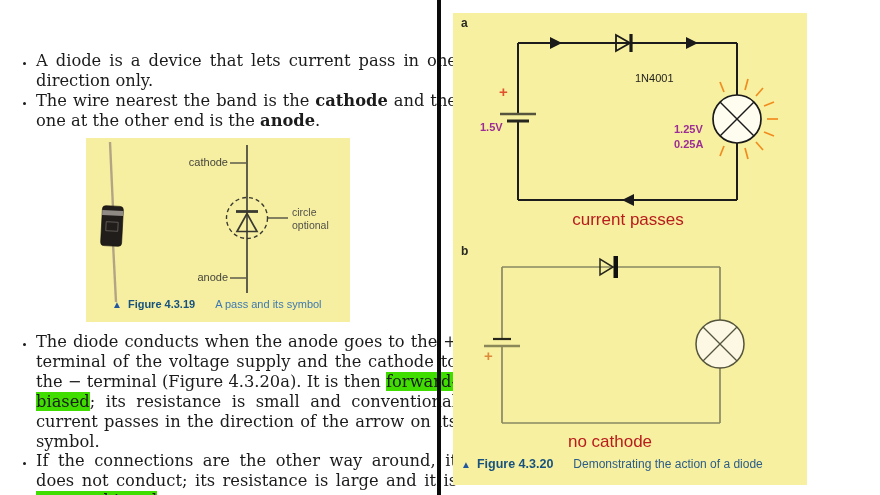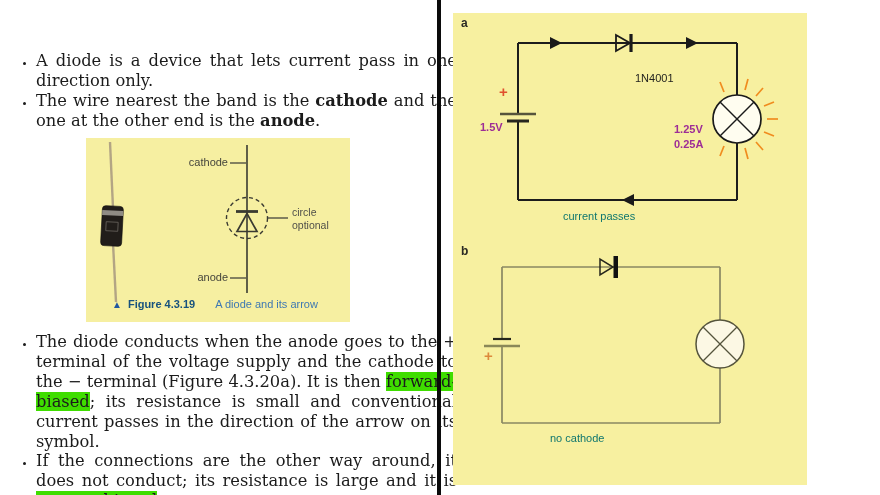--- a/index.html
+++ b/index.html
@@ -37,21 +37,21 @@
   
   .panel-right{position:absolute;left:453px;top:13px;width:354px;height:472px;background:#f7f0a0;}
   .circ-label{position:absolute;font-size:12px;font-weight:bold;color:#2a2a24;}
   .plus{position:absolute;font-size:15px;font-weight:bold;}
   .plus-a{left:46px;top:70px;color:#e0502e;}
   .plus-b{left:31px;top:334px;color:#dd8a3c;}
   .purple-val{position:absolute;color:#9d2d96;font-weight:bold;font-size:11px;line-height:14.5px;}
   .v15{left:27px;top:107px;}
   .v125{left:221px;top:109px;}
   .diode-name{position:absolute;left:146px;top:59px;font-size:11px;color:#23231e;margin-left:36px;}
-  .circ-caption{position:absolute;font-size:11px;color:#0f766e;}
+  .circ-caption{position:absolute;font-size:17px;color:#b91c1c;text-align:center;}
   .cap-a{left:110px;top:197px;width:130px;}
   .cap-b{left:97px;top:419px;width:120px;}
   .fig420-caption{position:absolute;left:8px;top:444px;font-size:12px;white-space:nowrap;}
   .fig420-caption .cap-bold{font-size:12.5px;}
   svg{display:block;}
 </style>
 </head>
 <body>
 
 <div id="slide">
@@ -89,21 +89,21 @@
       <g stroke="#45453c" stroke-width="1.3">
         <line x1="144" y1="25" x2="160" y2="25"></line>
         <line x1="144" y1="140" x2="160" y2="140"></line>
         <line x1="182" y1="80" x2="202" y2="80"></line>
       </g>
     </svg>
     <span class="fig-label lbl-cathode">cathode</span>
     <span class="fig-label lbl-anode">anode</span>
     <span class="fig-label lbl-circle-opt">circle optional</span>
     <div class="fig-caption">
-      <span class="cap-marker">▲</span><span class="cap-bold">Figure 4.3.19</span><span class="cap-text">A diode and its arrow</span>
+      <span class="cap-marker">▲</span><span class="cap-bold">Figure 4.3.19</span><span class="cap-text">A pass and its symbol</span>
     </div>
   </div>
 
   <ul class="body-list" id="list2">
     <li>
       <span>The diode conducts when the anode goes to the + terminal of the voltage supply and the cathode to the − terminal (Figure 4.3.20a). It is then </span><span class="hl">forward-biased</span><span>; its resistance is small and conventional current passes in the direction of the arrow on its symbol.</span>
     </li>
     <li>
       <span>If the connections are the other way around, it does not conduct; its resistance is large and it is </span><span class="hl">reverse-biased</span><span>.</span>
     </li>
@@ -186,15 +186,18 @@
     <div class="purple-val v125">
       <div>1.25V</div>
       <div>0.25A</div>
     </div>
     <div class="circ-caption cap-a">current passes</div>
 
     <span class="circ-label" style="left:8px;top:231px;">b</span>
     <span class="plus plus-b">+</span>
     <div class="circ-caption cap-b">no cathode</div>
 
+    <div class="fig420-caption">
+      <span class="cap-marker">▲</span><span class="cap-bold">Figure 4.3.20</span><span class="cap-text" style="color:#2b5c88;">Demonstrating the action of a diode</span>
+    </div>
   </div>
 
 </div>
 
 </body></html>

